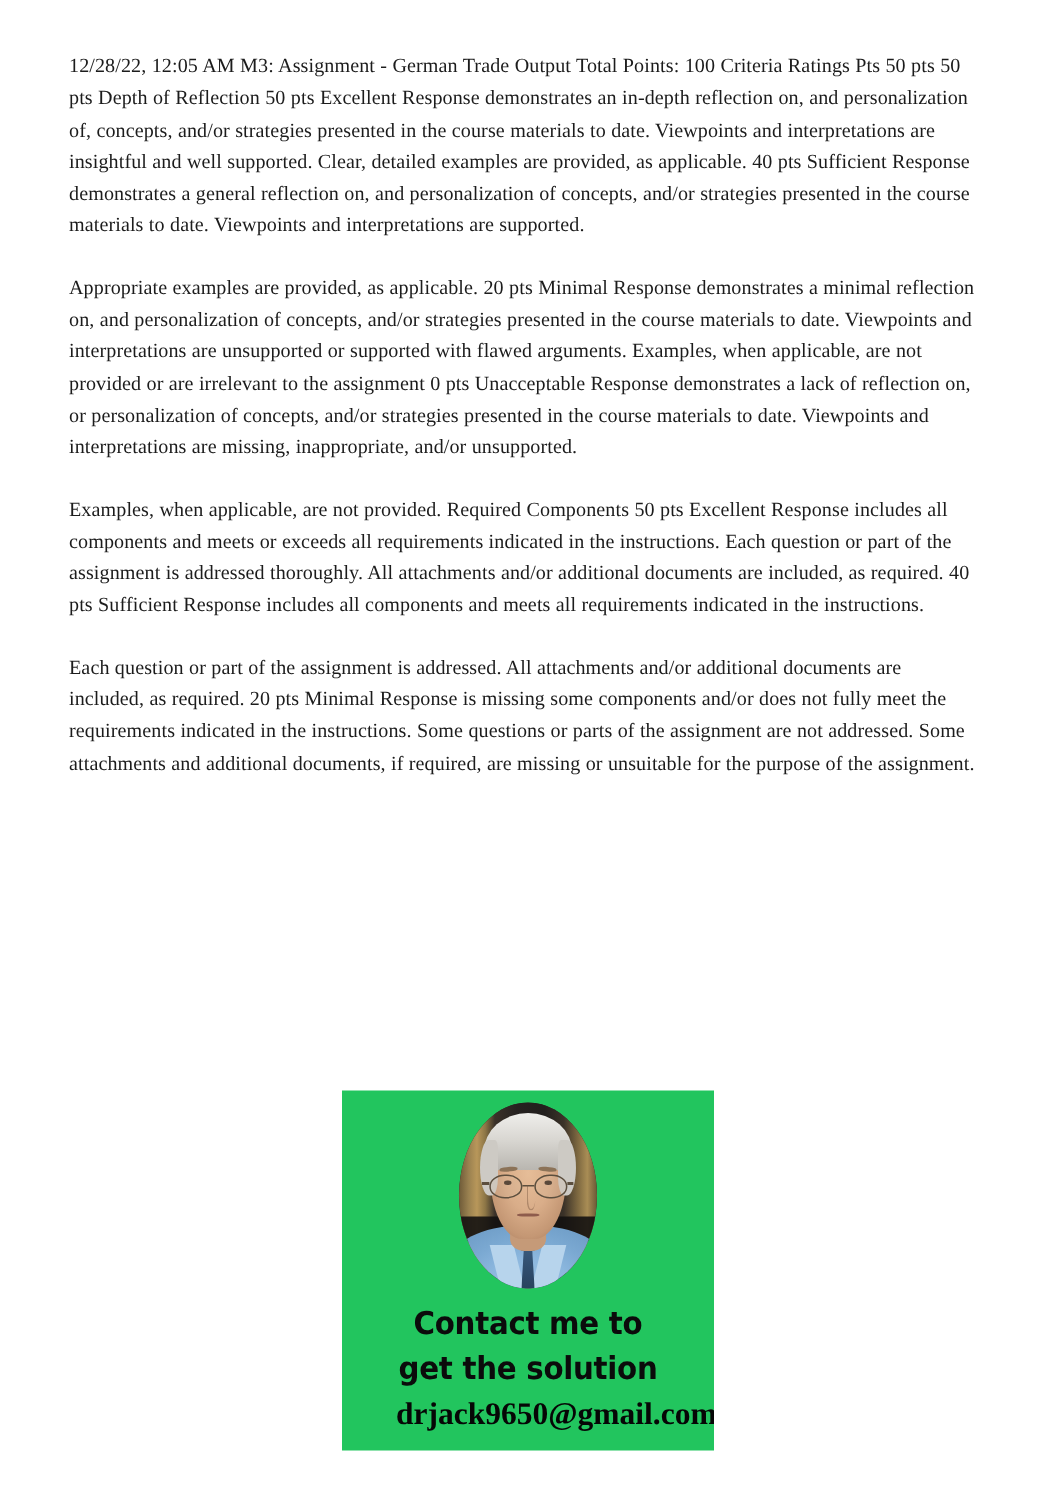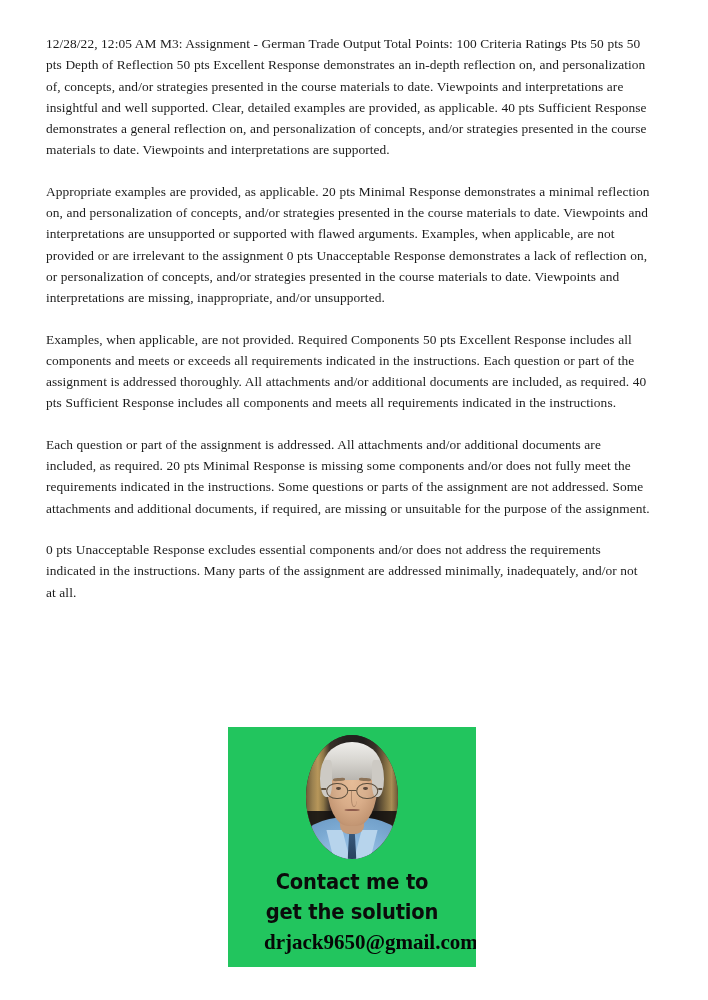--- a/index.html
+++ b/index.html
@@ -317,21 +317,20 @@
 </head>
 <body>
 
 <div id="page">
 
   <div id="doc-body">
     <p class="para">12/28/22, 12:05 AM M3: Assignment - German Trade Output Total Points: 100 Criteria Ratings Pts 50 pts 50 pts Depth of Reflection 50 pts Excellent Response demonstrates an in-depth reflection on, and personalization of, concepts, and/or strategies presented in the course materials to date. Viewpoints and interpretations are insightful and well supported. Clear, detailed examples are provided, as applicable. 40 pts Sufficient Response demonstrates a general reflection on, and personalization of concepts, and/or strategies presented in the course materials to date. Viewpoints and interpretations are supported.</p>
     <p class="para">Appropriate examples are provided, as applicable. 20 pts Minimal Response demonstrates a minimal reflection on, and personalization of concepts, and/or strategies presented in the course materials to date. Viewpoints and interpretations are unsupported or supported with flawed arguments. Examples, when applicable, are not provided or are irrelevant to the assignment 0 pts Unacceptable Response demonstrates a lack of reflection on, or personalization of concepts, and/or strategies presented in the course materials to date. Viewpoints and interpretations are missing, inappropriate, and/or unsupported.</p>
     <p class="para">Examples, when applicable, are not provided. Required Components 50 pts Excellent Response includes all components and meets or exceeds all requirements indicated in the instructions. Each question or part of the assignment is addressed thoroughly. All attachments and/or additional documents are included, as required. 40 pts Sufficient Response includes all components and meets all requirements indicated in the instructions.</p>
     <p class="para">Each question or part of the assignment is addressed. All attachments and/or additional documents are included, as required. 20 pts Minimal Response is missing some components and/or does not fully meet the requirements indicated in the instructions. Some questions or parts of the assignment are not addressed. Some attachments and additional documents, if required, are missing or unsuitable for the purpose of the assignment.</p>
-    <p class="para">0 pts Unacceptable Response excludes essential components and/or does not address the requirements indicated in the instructions. Many parts of the assignment are addressed minimally, inadequately, and/or not at all.</p>
   </div>
 
   <div id="ad-card" style="background: #22c55e;">
 
     <div id="portrait-wrap">
       <div id="portrait">
         <div class="photo-bg"></div>
         <div class="photo-desk"></div>
         <div class="photo-shirt"></div>
         <div class="collar-l"></div>

